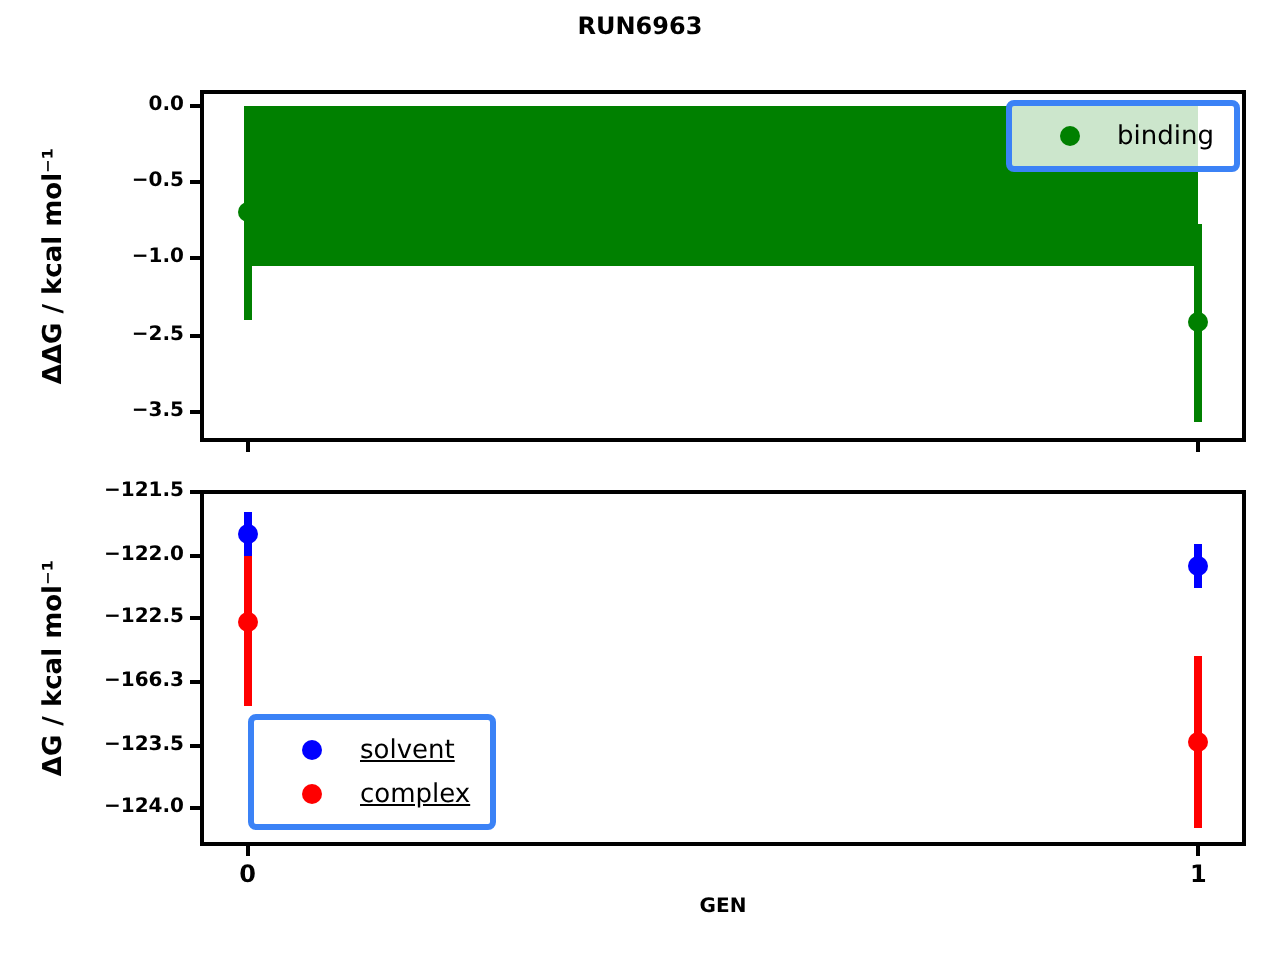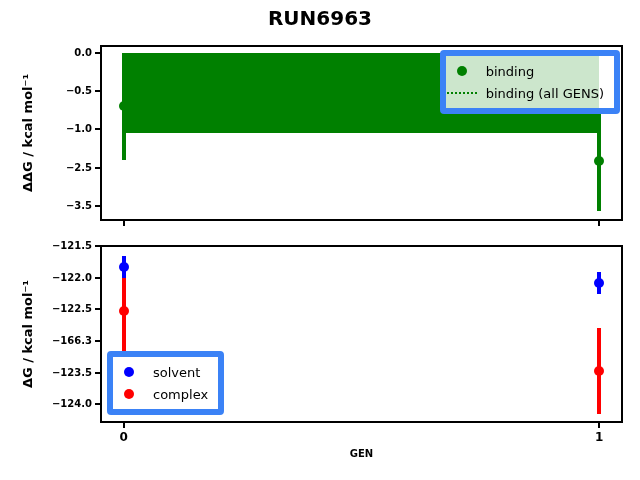--- a/index.html
+++ b/index.html
@@ -1,19 +1,19 @@
 <!DOCTYPE html>
 <html><head>
 <meta charset="utf-8">
 <style>
   html, body { margin:0; padding:0; background:#ffffff; }
   body { width:640px; height:480px; font-family:"DejaVu Sans", sans-serif; color:#000; }
   .figure { position:relative; width:640px; height:480px; background:#ffffff; overflow:hidden; }
   .fig-title { position:absolute; top:6px; left:0; width:640px; text-align:center;
-               font-size:20px; font-weight:bold; }
+               font-size:12px; font-weight:bold; }
   .axes { position:absolute; }
   #axes-top    { left:100px; top:45px;  width:523px; height:176px; }
   #axes-bottom { left:100px; top:245px; width:523px; height:178px; }
   .spine { position:absolute; background:#000; }
   .spine.t { left:0; top:0; right:0; height:2px; }
   .spine.b { left:0; bottom:0; right:0; height:2px; }
   .spine.l { left:0; top:0; bottom:0; width:2px; }
   .spine.r { right:0; top:0; bottom:0; width:2px; }
   .ytick-mark { position:absolute; left:-5px; width:5px; height:2px; background:#000; }
   .xtick-mark { position:absolute; top:100%; width:2px; height:5px; background:#000; }
@@ -21,22 +21,22 @@
                  font-size:10px; font-weight:bold; white-space:nowrap; }
   .xtick-label { position:absolute; top:calc(100% + 7px); transform:translateX(-50%);
                  font-size:12px; font-weight:bold; }
   .ylabel { position:absolute; transform:translate(-50%,-50%) rotate(-90deg);
             font-size:13px; font-weight:bold; white-space:nowrap; }
   .xlabel { position:absolute; left:100px; top:448px; width:523px; text-align:center;
             font-size:10px; font-weight:bold; }
   .band { position:absolute; }
   .errbar { position:absolute; width:4px; }
   .marker { position:absolute; width:10px; height:10px; border-radius:50%; }
-  .legend { position:absolute; background:rgba(255,255,255,0.8); border:6px solid #3b82f6;
-            border-radius:4px; padding:5px 10px 5px 0; display:flex; flex-direction:column;
+  .legend { position:absolute; background:rgba(255,255,255,0.8); border:3px solid #3b82f6;
+            border-radius:4px; padding:5px 10px 5px 13px; display:flex; flex-direction:column;
             gap:2px; z-index:5; }
   .legend-row { display:flex; align-items:center; height:20px; }
   .legend-marker { width:32px; margin-right:8px; display:flex; justify-content:center; align-items:center; }
   .legend-dot { width:10px; height:10px; border-radius:50%; }
   .legend-dotted { width:30px; height:0; border-top:2px dotted; }
   .legend-label { font-size:13px; white-space:nowrap; }
 </style>
 </head>
 <body>
 
@@ -69,26 +69,20 @@
       <div class="errbar" style="left: 497.227px; top: 66.8113px; height: 99.2625px; background: rgb(0, 128, 0);"></div>
       <div class="marker" style="left: 18.7727px; top: 56.4664px; background: rgb(0, 128, 0);"></div>
       <div class="marker" style="left: 494.227px; top: 111.443px; background: rgb(0, 128, 0);"></div>
       <div class="legend" style="top: 5px; right: 3px;">
         <div class="legend-row">
           <div class="legend-marker">
             <div class="legend-dot" style="background: rgb(0, 128, 0);"></div>
           </div>
           <div class="legend-label">binding</div>
         </div>
-        <div class="legend-row">
-          <div class="legend-marker">
-            <div class="legend-dotted" style="border-top-color: rgb(0, 128, 0);"></div>
-          </div>
-          <div class="legend-label">binding (all GENS)</div>
-        </div>
       </div>
     </div>
   <div class="axes" id="axes-bottom">
       <div class="spine t"></div>
       <div class="spine b"></div>
       <div class="spine l"></div>
       <div class="spine r"></div>
       <div class="ytick-mark" style="top: 0.262411px;"></div>
       <div class="ytick-label" style="top: -6.73759px;">−121.5</div>
       <div class="ytick-mark" style="top: 31.8227px;"></div>
@@ -106,21 +100,21 @@
       <div class="xtick-mark" style="left: 498.227px;"></div>
       <div class="xtick-label" style="left: 499.227px;">1</div>
       <div class="errbar" style="left: 21.7727px; top: 24.617px; height: 83.3191px; background: rgb(255, 0, 0);"></div>
       <div class="errbar" style="left: 497.227px; top: 83.3191px; height: 85.844px; background: rgb(255, 0, 0);"></div>
       <div class="errbar" style="left: 21.7727px; top: 10.7305px; height: 22.7234px; background: rgb(0, 0, 255);"></div>
       <div class="errbar" style="left: 497.227px; top: 26.5106px; height: 22.7234px; background: rgb(0, 0, 255);"></div>
       <div class="marker" style="left: 18.7727px; top: 61.2766px; background: rgb(255, 0, 0);"></div>
       <div class="marker" style="left: 494.227px; top: 121.241px; background: rgb(255, 0, 0);"></div>
       <div class="marker" style="left: 18.7727px; top: 17.0922px; background: rgb(0, 0, 255);"></div>
       <div class="marker" style="left: 494.227px; top: 32.8723px; background: rgb(0, 0, 255);"></div>
-      <div class="legend" style="left: 7px; bottom: 8px;">
+      <div class="legend" style="left: 24px; bottom: 8px; text-decoration: underline;">
         <div class="legend-row">
           <div class="legend-marker">
             <div class="legend-dot" style="background: rgb(0, 0, 255);"></div>
           </div>
           <div class="legend-label">solvent</div>
         </div>
         <div class="legend-row">
           <div class="legend-marker">
             <div class="legend-dot" style="background: rgb(255, 0, 0);"></div>
           </div>

